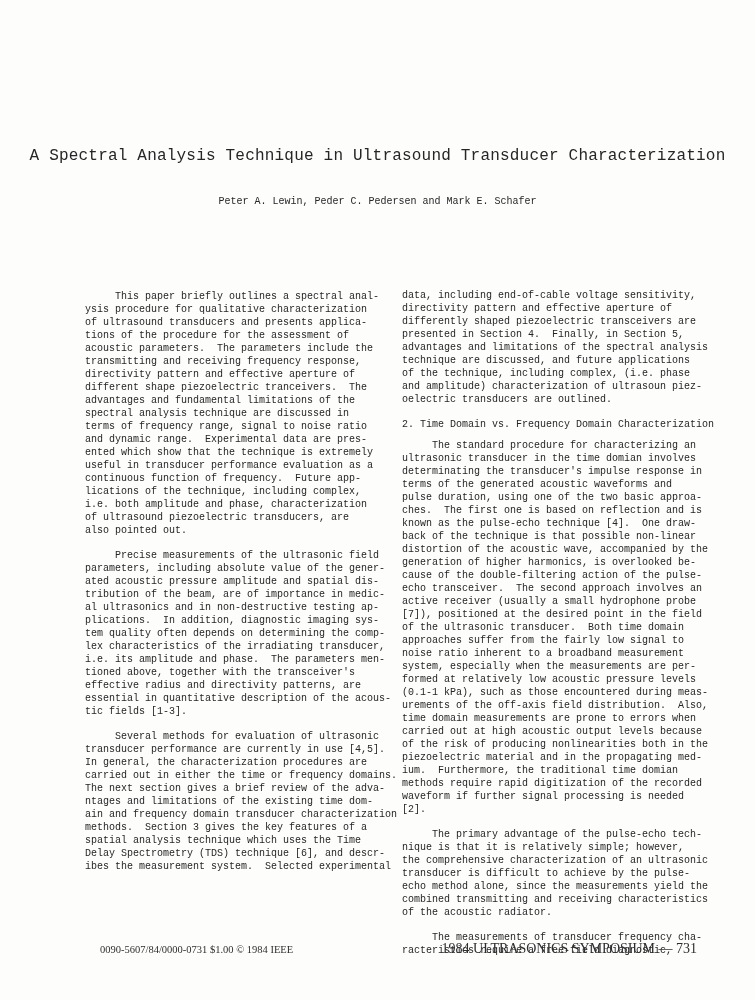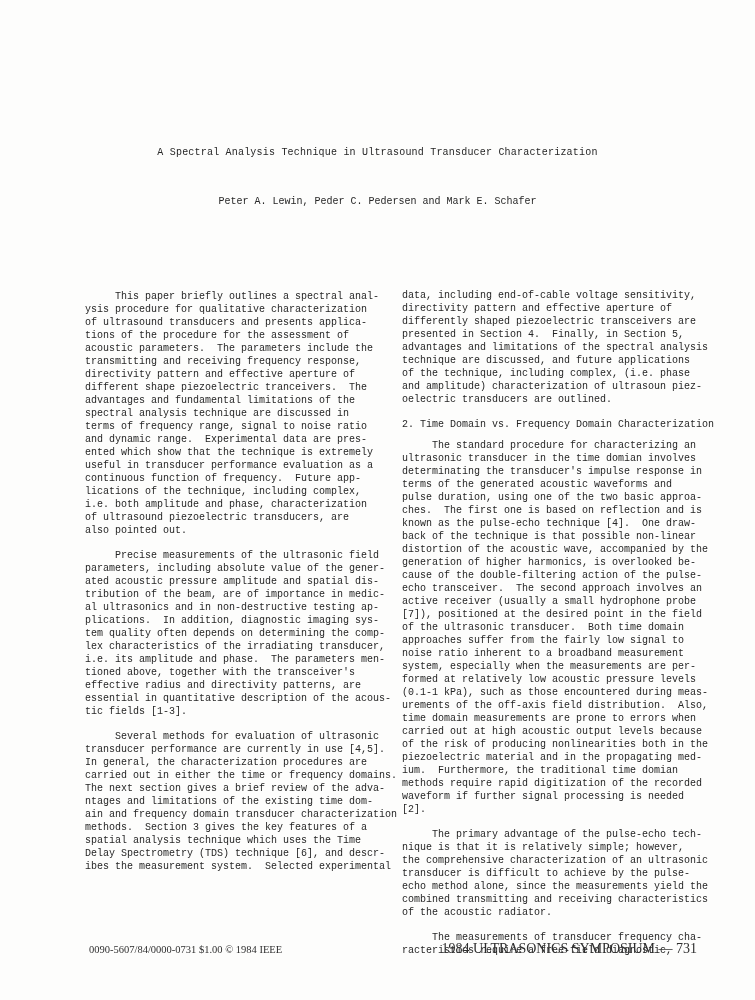--- a/index.html
+++ b/index.html
@@ -16,21 +16,21 @@
     overflow: hidden;
     font-family: "Liberation Mono", "DejaVu Sans Mono", monospace;
     color: #262626;
   }
   .doc-title {
     position: absolute;
     top: 147px;
     left: 0;
     width: 755px;
     text-align: center;
-    font-size: 10px;
+    font-size: 16px;
     letter-spacing: 0.2px;
     white-space: pre;
   }
   .authors {
     position: absolute;
     top: 196px;
     left: 0;
     width: 755px;
     text-align: center;
     font-size: 10px;
@@ -60,21 +60,21 @@
     margin: 0 0 12px 0;
   }
   .sec-heading {
     white-space: pre;
     margin: 0 0 8px 0;
   }
   .h1-gap { margin-top: 29px; margin-bottom: 8px; }
   .h2-gap { margin-top: 0px;  margin-bottom: 8px; }
   .footer-left {
     position: absolute;
-    left: 89px;
+    left: 100px;
     top: 944px;
     font-family: "Liberation Serif", "DejaVu Serif", serif;
     font-size: 10.5px;
     color: #2e2e2e;
     white-space: pre;
   }
   .footer-right {
     position: absolute;
     right: 58px;
     top: 941px;

